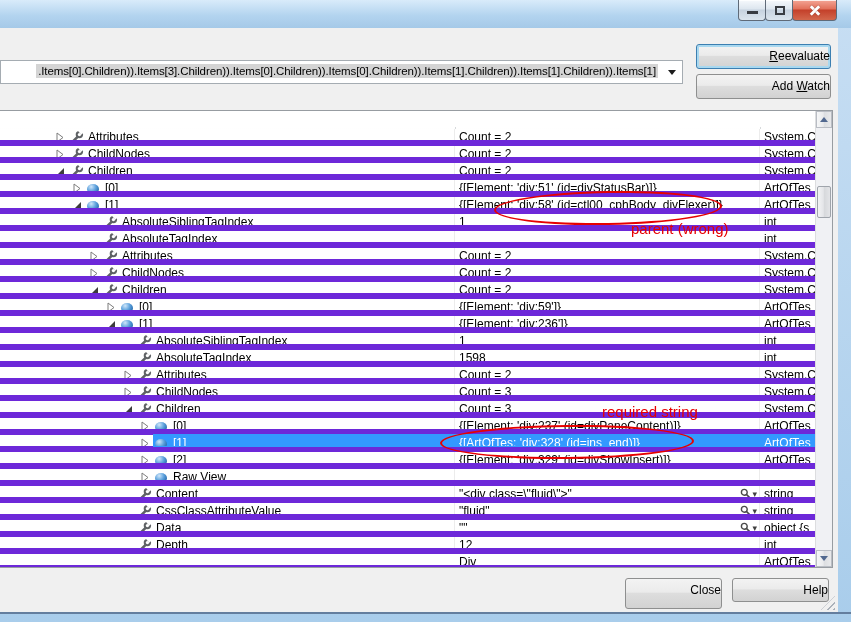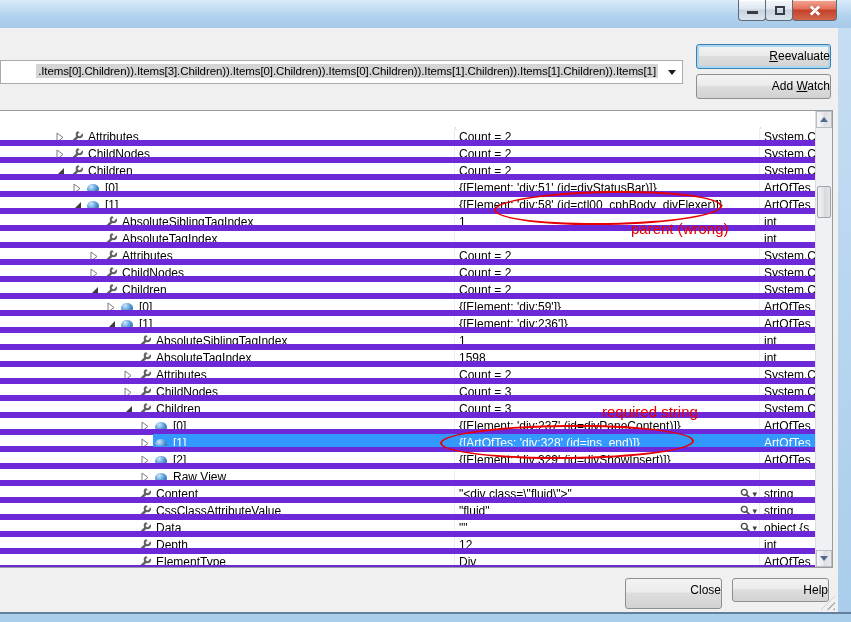--- a/index.html
+++ b/index.html
@@ -482,28 +482,20 @@
                   <line x1="3" y1="11.4" x2="7.6" y2="6.8" stroke="#5f6265" stroke-width="2.6" stroke-linecap="round"></line>
                   <circle cx="9.4" cy="4.6" r="2.7" fill="none" stroke="#5f6265" stroke-width="2"></circle>
                   <rect x="9.2" y="-0.6" width="4.4" height="4.4" fill="#ffffff" transform="rotate(45 11.4 1.6)"></rect>
                 </svg></span>
               <span class="rlabel" style="left: 156px;">Depth</span>
             </div>
             <div class="cell cval"><span class="vtext">12</span></div>
             <div class="cell ctype"><span class="ttext">int</span></div>
           </div>
           <div class="grow">
-            <div class="cell cname">
-              <span class="ricon" style="left: 138px;"><svg width="14" height="14" viewBox="0 0 14 14">
-                  <line x1="3" y1="11.4" x2="7.6" y2="6.8" stroke="#5f6265" stroke-width="2.6" stroke-linecap="round"></line>
-                  <circle cx="9.4" cy="4.6" r="2.7" fill="none" stroke="#5f6265" stroke-width="2"></circle>
-                  <rect x="9.2" y="-0.6" width="4.4" height="4.4" fill="#ffffff" transform="rotate(45 11.4 1.6)"></rect>
-                </svg></span>
-              <span class="rlabel" style="left: 156px;">ElementType</span>
-            </div>
             <div class="cell cval"><span class="vtext">Div</span></div>
             <div class="cell ctype"><span class="ttext">ArtOfTes</span></div>
           </div>
         </div>
       <div class="vscroll">
         <div class="sbtn up">
             <i class="tri-up"></i>
           </div>
         <div class="sthumb"></div>
         <div class="sbtn down">

